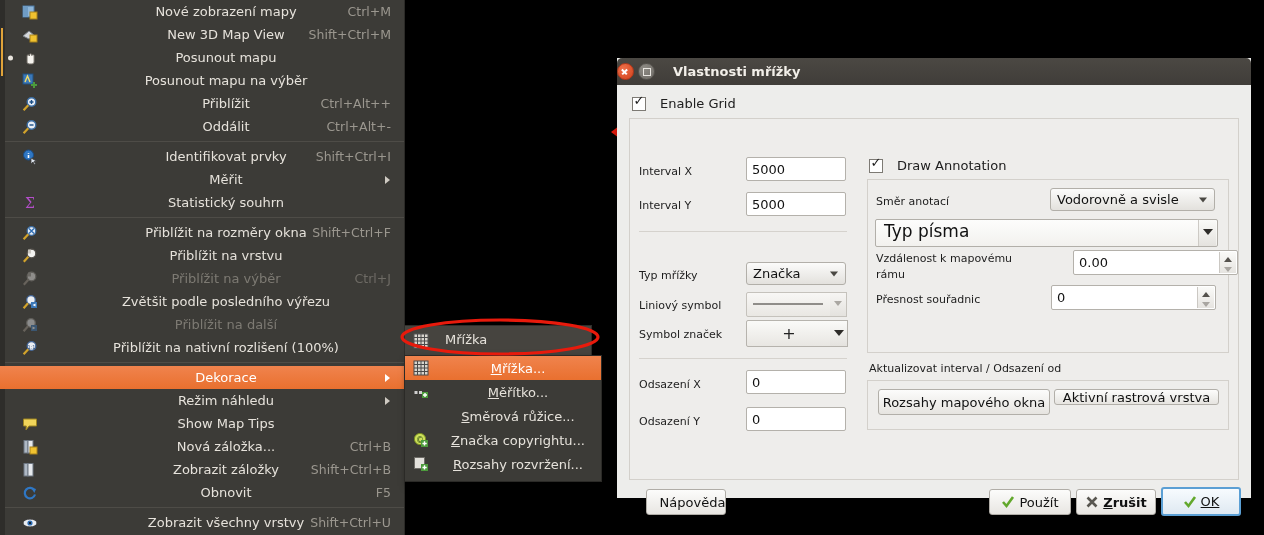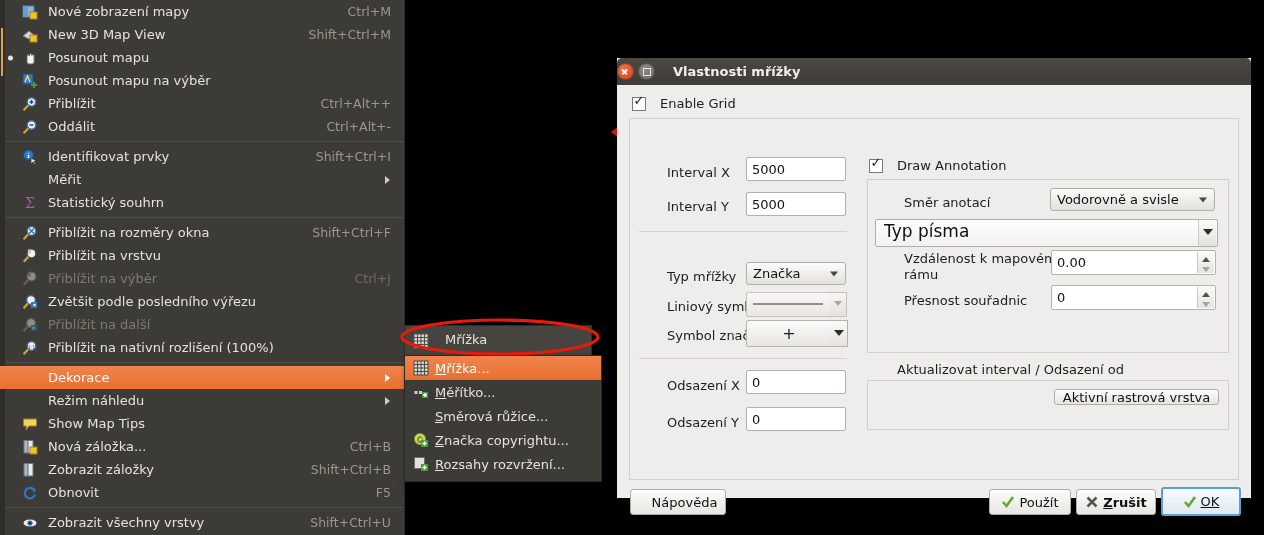--- a/index.html
+++ b/index.html
@@ -9,21 +9,21 @@
   
   #root{position:absolute;inset:0;background:#000;}
 
   
   #menu{position:absolute;left:0;top:0;width:404px;height:535px;
         background:#3c3b37;border-right:1px solid #2b2a27;}
   #menu .edge{position:absolute;left:0;top:0;width:5px;height:535px;background:#2e2d2a;}
   #menu .edge i{position:absolute;left:1px;top:28px;width:2px;height:48px;background:#e0a33a;}
 
   .mi{position:relative;height:23px;display:flex;align-items:center;
-      color:#ddd9d2;white-space:nowrap;padding-left:0;}
+      color:#ddd9d2;white-space:nowrap;padding-left:0;justify-content:center;}
   .mi .ico{position:absolute;left:22px;top:50%;transform:translateY(-50%);
            width:16px;height:16px;display:block;}
   .mi .lbl{margin-left:48px;font-size:13px;color:#e6e2db;}
   .mi .acc{position:absolute;right:13px;color:#9b978f;font-size:12.5px;}
   .mi .arrow{position:absolute;right:14px;top:50%;transform:translateY(-50%);
              width:0;height:0;border-left:5px solid #cfcac2;
              border-top:4px solid transparent;border-bottom:4px solid transparent;}
   .mi.dis .lbl{color:#7d7a73;}
   .mi.dis .acc{color:#6e6b65;}
   .mi.hl{background:linear-gradient(#f0834d,#e9702f);}
@@ -75,21 +75,21 @@
   #dlg .body{position:absolute;left:0;top:27px;right:0;bottom:0;background:#ededeb;}
 
   .chk{display:flex;align-items:center;gap:14px;}
   .chkbox{width:12px;height:12px;border:1px solid #7d7a74;background:#fff;
           position:relative;flex:0 0 auto;}
   .chkbox.on:after{content:"✓";position:absolute;left:0;top:-4px;
           font-size:13px;color:#1a1a1a;line-height:14px;width:12px;text-align:center;}
   .ctxt{font-size:13px;color:#202020;}
 
   .group{border:1px solid #d3d0cb;background:#eeedeb;}
-  .lbl2{font-size:13px;color:#1d1d1d;margin-left:28px;}
+  .lbl2{font-size:11px;color:#1d1d1d;}
 
   .tf{background:#fff;border:1px solid #b4b1ab;border-radius:2px;
       font-size:13px;color:#111;padding:2px 5px;box-sizing:border-box;
       display:flex;align-items:center;}
   .combo{background:linear-gradient(#fbfbfa,#e3e1dd);border:1px solid #b2afa9;
       border-radius:3px;font-size:13px;color:#111;box-sizing:border-box;
       display:flex;align-items:center;padding:0 6px;position:relative;}
   .combo .ca{position:absolute;right:7px;top:50%;transform:translateY(-50%);
       width:0;height:0;border-left:4px solid transparent;border-right:4px solid transparent;
       border-top:5px solid #4a4843;}
@@ -459,44 +459,47 @@
         <span style="position:absolute;left:8px;top:1px;font-size:17px;color:#111;">Typ písma</span>
         <span style="position:absolute;right:1px;top:0;bottom:0;width:17px;
                      background:linear-gradient(#fafaf8,#e4e2de);border-left:1px solid #cdcac5;">
           <i style="position:absolute;left:4px;top:9px;width:0;height:0;
                     border-left:5px solid transparent;border-right:5px solid transparent;
                     border-top:6px solid #2e2c29;"></i>
         </span>
       </div>
 
       <div class="lbl2" style="position:absolute;left:259px;top:166px;width:165px;line-height:16px;">Vzdálenost k mapovému rámu</div>
-      <div class="tf" style="position:absolute;left:434px;top:165px;width:165px;height:25px;position:absolute;">
+      <div class="tf" style="position:absolute;left:456px;top:165px;width:165px;height:25px;position:absolute;">
         <span>0.00</span>
         <span class="spin">
           <i class="up"></i>
             <i class="dn"></i>
         </span>
       </div>
 
       <div class="lbl2" style="position:absolute;left:259px;top:208px;">Přesnost souřadnic</div>
       <div class="tf" style="position:absolute;left:434px;top:200px;width:165px;height:25px;">
         <span>0</span>
         <span class="spin">
           <i class="up"></i>
             <i class="dn"></i>
         </span>
       </div>
 
       <div class="lbl2" style="position:absolute;left:252px;top:277px;">Aktualizovat interval / Odsazení od</div>
       <div class="group" style="position:absolute;left:250px;top:295px;width:360px;height:48px;"></div>
+      <div class="btnsm" style="position:absolute;left:261px;top:304px;width:172px;height:26px;">
+        <span>Rozsahy mapového okna</span>
+      </div>
       <div class="btnsm" style="position:absolute;left:437px;top:304px;width:165px;height:16px;">
         <span>Aktivní rastrová vrstva</span>
       </div>
 
-      <div class="fbtn" style="position:absolute;left:13px;top:404px;width:96px;gap:13px;">
+      <div class="fbtn" style="position:absolute;left:29px;top:404px;width:80px;gap:13px;">
         <svg width="14" height="14" viewBox="0 0 14 14">
           <circle cx="7" cy="7" r="6.3" fill="#2f77c4" stroke="#1d4f8c"></circle>
           <text x="7" y="11" font-size="10" fill="#fff" text-anchor="middle" font-family="DejaVu Sans">?</text>
         </svg>
         <span>Nápověda</span>
       </div>
 
       <div class="fbtn" style="position:absolute;left:372px;top:404px;width:82px;align-items:center;">
         <svg width="14" height="14" viewBox="0 0 14 14">
           <path d="M2,7 L5.5,11 L12,2" fill="none" stroke="#62a82c" stroke-width="2.6"></path>

